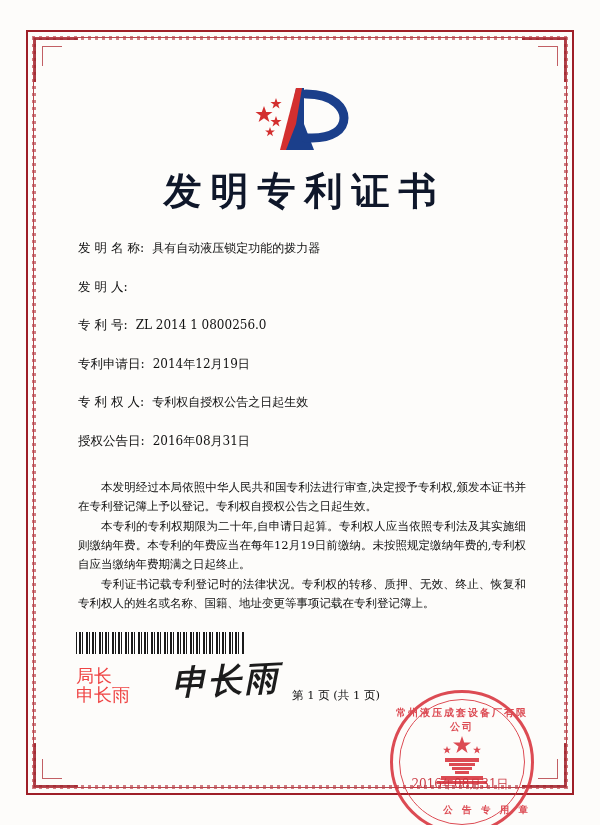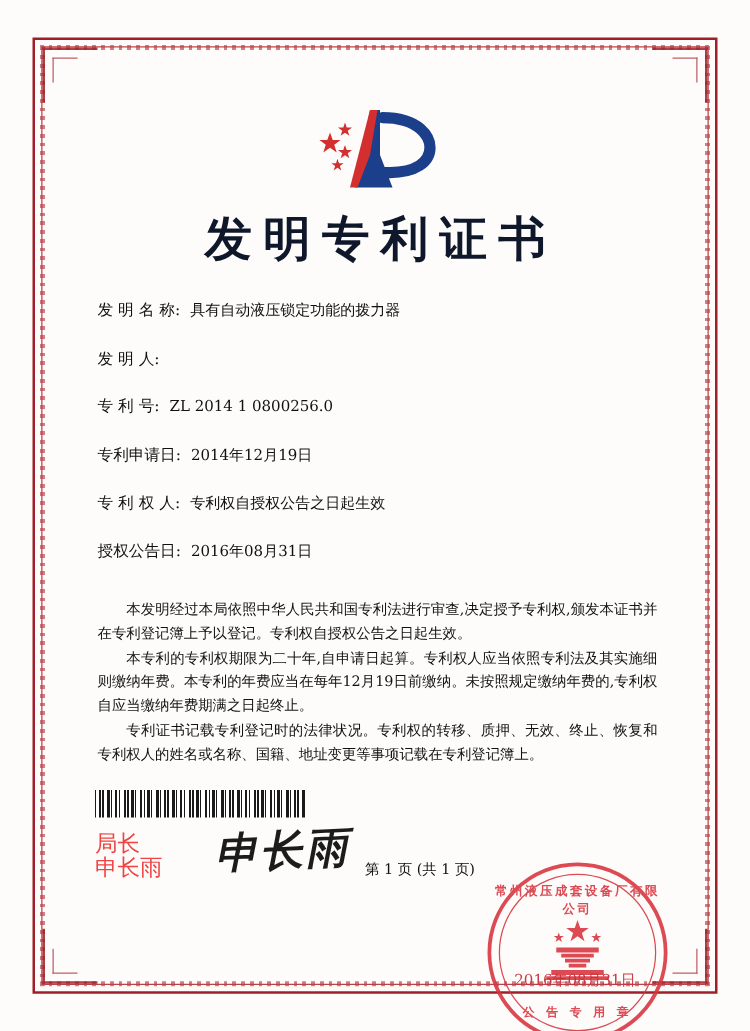--- a/index.html
+++ b/index.html
@@ -280,21 +280,21 @@
     left: 0; right: 0; top: 13px;
     text-align: center;
     font-size: 10px;
     letter-spacing: 2px;
     font-family: "DejaVu Serif", serif;
     font-weight: bold;
   }
   .seal-big .bottom-arc {
     position: absolute;
     left: 0; right: 0; bottom: 14px;
-    text-align: center;
+    text-align: right;
     font-size: 9.5px;
     letter-spacing: 3px;
     font-family: "DejaVu Serif", serif;
     font-weight: bold;
   }
   .seal-big .emblem {
     position: absolute;
     left: 50%;
     top: 50%;
     transform: translate(-50%, -50%);

